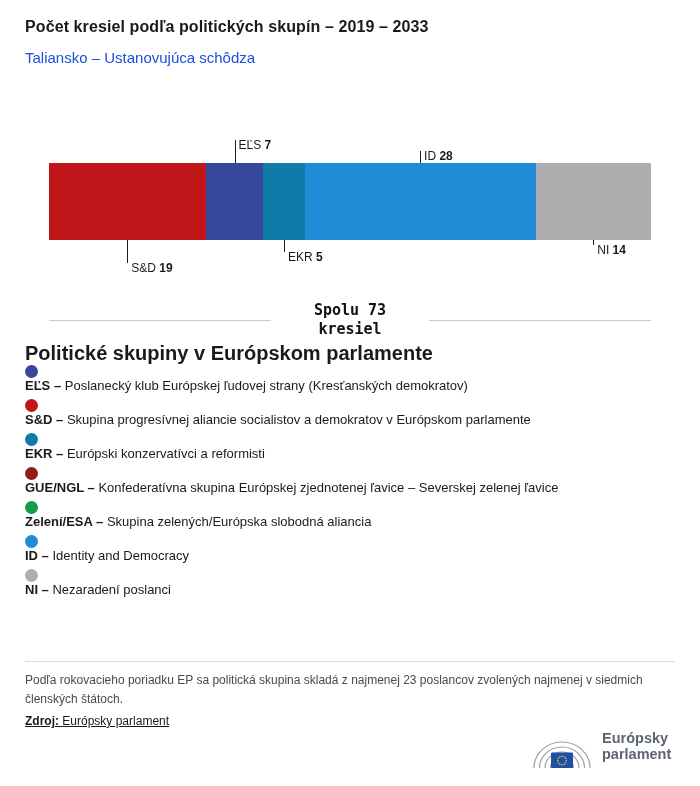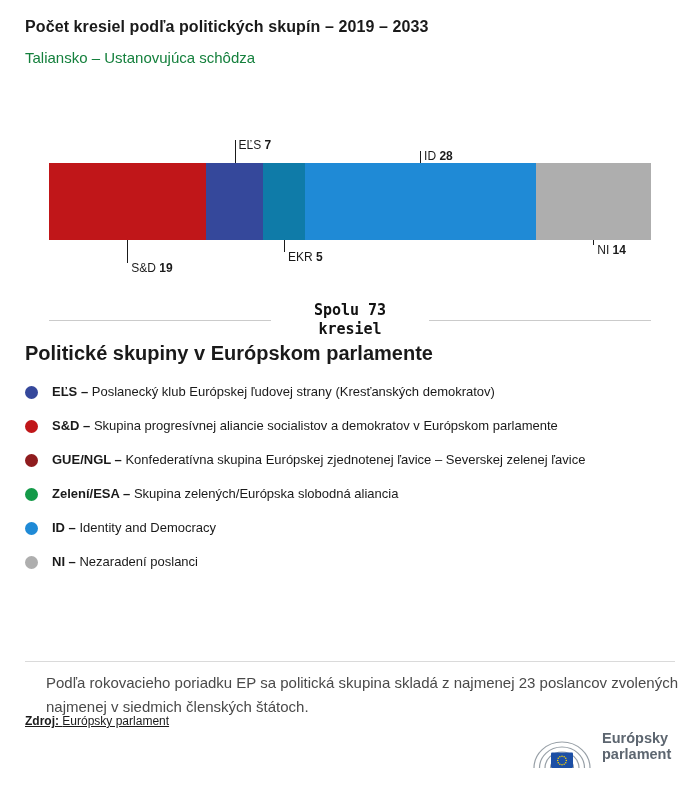--- a/index.html
+++ b/index.html
@@ -3,46 +3,46 @@
 <meta charset="utf-8">
 <style>
   * { margin:0; padding:0; box-sizing:border-box; }
   html,body { background:#ffffff; }
   body {
     width:700px; height:786px; position:relative; overflow:hidden;
     font-family:"Liberation Sans", sans-serif; color:#1a1a1a;
   }
   .abs { position:absolute; }
   #title { left:25px; top:18px; font-size:16px; font-weight:700; letter-spacing:.1px; }
-  #subtitle { left:25px; top:49px; font-size:15px; font-weight:400; color:#15803d; }
+  #subtitle { left:25px; top:49px; font-size:15px; font-weight:400; color:#1d4ed8; }
 
   #chart { position:absolute; inset:0; }
   #bar { position:absolute; left:49px; top:163px; width:602px; height:77px; display:flex; }
   .seg { height:100%; }
   .cline { position:absolute; width:1px; background:#1a1a1a; }
   .clabel { position:absolute; font-size:12px; white-space:nowrap; color:#1a1a1a; }
   .clabel b { font-weight:700; }
 
   #total { position:absolute; left:49px; top:301px; width:602px; display:flex; align-items:center; }
   .hline { flex:1; height:1px; background:#cbcbcb; }
   #total-text {
     width:158px; text-align:center;
     font-family:"DejaVu Sans Mono", monospace; font-weight:700;
     font-size:15px; line-height:19px; color:#111;
   }
 
   #legend-heading { left:25px; top:342px; font-size:20px; font-weight:700; }
   #legend { position:absolute; left:25px; top:365px; width:655px; }
-  .lrow { display:flex; align-items:flex-end; height:34px; }
+  .lrow { display:flex; align-items:flex-start; height:34px;flex-direction:column; }
   .dot { width:13px; height:13px; border-radius:50%; margin-right:14px; flex:0 0 13px; }
   .ltext { font-size:13px; color:#1a1a1a; white-space:nowrap; }
   .ltext b { font-weight:700; }
 
   #divider { left:25px; top:661px; width:650px; height:1px; background:#dadada; }
-  #note { left:25px; top:671px; width:636px; font-size:15px; line-height:1.62; color:#4a4a4a;margin-left:21px; }
+  #note { left:25px; top:671px; width:636px; font-size:12px; line-height:1.62; color:#4a4a4a; }
   #source { left:25px; top:714px; font-size:12px; color:#1a1a1a;text-decoration:underline; }
   #source b { font-weight:700; }
 
   #logo { left:530px; top:722px; display:flex; align-items:center; }
   #logo svg { display:block; }
   #logo-text { margin-left:8px; font-size:14.5px; font-weight:700; color:#5d6670; line-height:16px; }
 </style>
 </head>
 <body>
 
@@ -80,20 +80,24 @@
 
 <h3 class="abs" id="legend-heading">Politické skupiny v Európskom parlamente</h3>
 <div id="legend">
     <div class="lrow">
       <span class="dot" style="background: rgb(53, 72, 155);"></span>
       <span class="ltext"><b>EĽS – </b><span>Poslanecký klub Európskej ľudovej strany (Kresťanských demokratov)</span></span>
     </div>
     <div class="lrow">
       <span class="dot" style="background: rgb(192, 22, 25);"></span>
       <span class="ltext"><b>S&amp;D – </b><span>Skupina progresívnej aliancie socialistov a demokratov v Európskom parlamente</span></span>
+    </div>
+    <div class="lrow">
+      <span class="dot" style="background: rgb(15, 123, 168);"></span>
+      <span class="ltext"><b>EKR – </b><span>Európski konzervatívci a reformisti</span></span>
     </div>
     <div class="lrow">
       <span class="dot" style="background: rgb(143, 28, 30);"></span>
       <span class="ltext"><b>GUE/NGL – </b><span>Konfederatívna skupina Európskej zjednotenej ľavice – Severskej zelenej ľavice</span></span>
     </div>
     <div class="lrow">
       <span class="dot" style="background: rgb(20, 154, 73);"></span>
       <span class="ltext"><b>Zelení/ESA – </b><span>Skupina zelených/Európska slobodná aliancia</span></span>
     </div>
     <div class="lrow">

